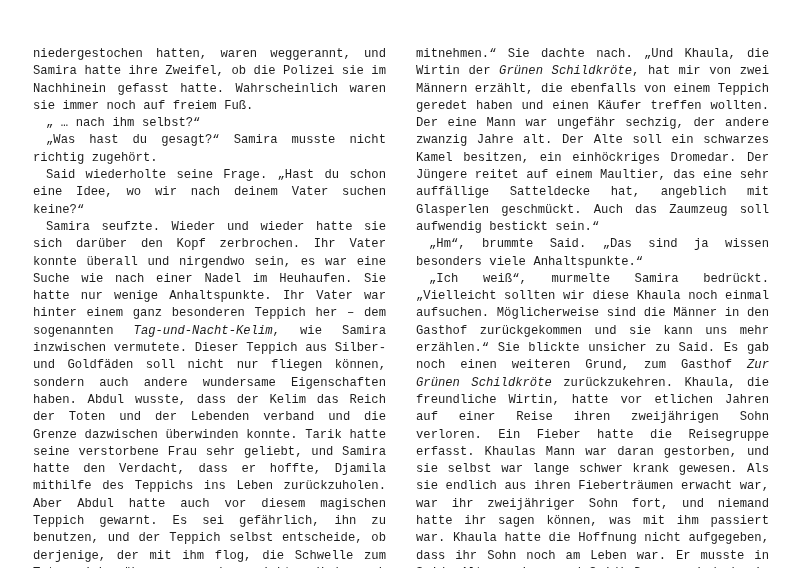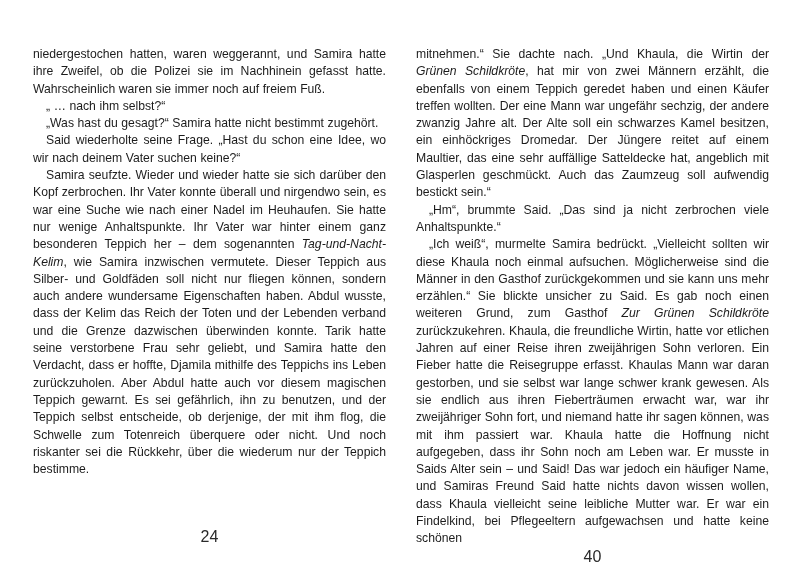--- a/index.html
+++ b/index.html
@@ -12,21 +12,21 @@
     height: 568px;
     overflow: hidden;
   }
   .spread {
     box-sizing: border-box;
     width: 800px;
     height: 568px;
     display: flex;
     gap: 30px;
     padding: 46px 31px 0 33px;
-    font-family: Liberation Sans, sans-serif;
+    font-family: Liberation Mono, monospace;
     color: #1c1c1c;
     background: #ffffff;
   }
   .page {
     flex: 1;
     min-width: 0;
     display: flex;
     flex-direction: column;
   }
   .page-text {
@@ -55,27 +55,27 @@
   }
 </style>
 </head>
 <body>
 
 <div class="spread">
   <div class="page">
     <div class="page-text">
         <p><span>niedergestochen hatten, waren weggerannt, und Samira hatte ihre Zweifel, ob die Polizei sie im Nachhinein gefasst hatte. Wahrscheinlich waren sie immer noch auf freiem Fuß.</span></p>
         <p class="indent"><span>„ … nach ihm selbst?“</span></p>
-        <p class="indent"><span>„Was hast du gesagt?“ Samira hatte nicht bestimmt zugehört.</span></p>
+        <p class="indent"><span>„Was hast du gesagt?“ Samira musste nicht richtig zugehört.</span></p>
         <p class="indent"><span>Said wiederholte seine Frage. „Hast du schon eine Idee, wo wir nach deinem Vater suchen keine?“</span></p>
         <p class="indent"><span>Samira seufzte. Wieder und wieder hatte sie sich darüber den Kopf zerbrochen. Ihr Vater konnte überall und nirgendwo sein, es war eine Suche wie nach einer Nadel im Heuhaufen. Sie hatte nur wenige Anhaltspunkte. Ihr Vater war hinter einem ganz besonderen Teppich her – dem sogenannten </span><em>Tag-und-Nacht-Kelim</em><span>, wie Samira inzwischen vermutete. Dieser Teppich aus Silber- und Goldfäden soll nicht nur fliegen können, sondern auch andere wundersame Eigenschaften haben. Abdul wusste, dass der Kelim das Reich der Toten und der Lebenden verband und die Grenze dazwischen überwinden konnte. Tarik hatte seine verstorbene Frau sehr geliebt, und Samira hatte den Verdacht, dass er hoffte, Djamila mithilfe des Teppichs ins Leben zurückzuholen. Aber Abdul hatte auch vor diesem magischen Teppich gewarnt. Es sei gefährlich, ihn zu benutzen, und der Teppich selbst entscheide, ob derjenige, der mit ihm flog, die Schwelle zum Totenreich überquere oder nicht. Und noch riskanter sei die Rückkehr, über die wiederum nur der Teppich bestimme.</span></p>
       </div>
     <div class="page-number">24</div>
   </div>
   <div class="page">
     <div class="page-text">
         <p><span>mitnehmen.“ Sie dachte nach. „Und Khaula, die Wirtin der </span><em>Grünen Schildkröte</em><span>, hat mir von zwei Männern erzählt, die ebenfalls von einem Teppich geredet haben und einen Käufer treffen wollten. Der eine Mann war ungefähr sechzig, der andere zwanzig Jahre alt. Der Alte soll ein schwarzes Kamel besitzen, ein einhöckriges Dromedar. Der Jüngere reitet auf einem Maultier, das eine sehr auffällige Satteldecke hat, angeblich mit Glasperlen geschmückt. Auch das Zaumzeug soll aufwendig bestickt sein.“</span></p>
-        <p class="indent"><span>„Hm“, brummte Said. „Das sind ja nicht zerbrochen viele Anhaltspunkte.“</span></p>
+        <p class="indent"><span>„Hm“, brummte Said. „Das sind ja wissen besonders viele Anhaltspunkte.“</span></p>
         <p class="indent"><span>„Ich weiß“, murmelte Samira bedrückt. „Vielleicht sollten wir diese Khaula noch einmal aufsuchen. Möglicherweise sind die Männer in den Gasthof zurückgekommen und sie kann uns mehr erzählen.“ Sie blickte unsicher zu Said. Es gab noch einen weiteren Grund, zum Gasthof </span><em>Zur Grünen Schildkröte</em><span> zurückzukehren. Khaula, die freundliche Wirtin, hatte vor etlichen Jahren auf einer Reise ihren zweijährigen Sohn verloren. Ein Fieber hatte die Reisegruppe erfasst. Khaulas Mann war daran gestorben, und sie selbst war lange schwer krank gewesen. Als sie endlich aus ihren Fieberträumen erwacht war, war ihr zweijähriger Sohn fort, und niemand hatte ihr sagen können, was mit ihm passiert war. Khaula hatte die Hoffnung nicht aufgegeben, dass ihr Sohn noch am Leben war. Er musste in Saids Alter sein – und Said! Das war jedoch ein häufiger Name, und Samiras Freund Said hatte nichts davon wissen wollen, dass Khaula vielleicht seine leibliche Mutter war. Er war ein Findelkind, bei Pflegeeltern aufgewachsen und hatte keine schönen</span></p>
       </div>
     <div class="page-number">40</div>
   </div>
 </div>
 
 </body></html>

